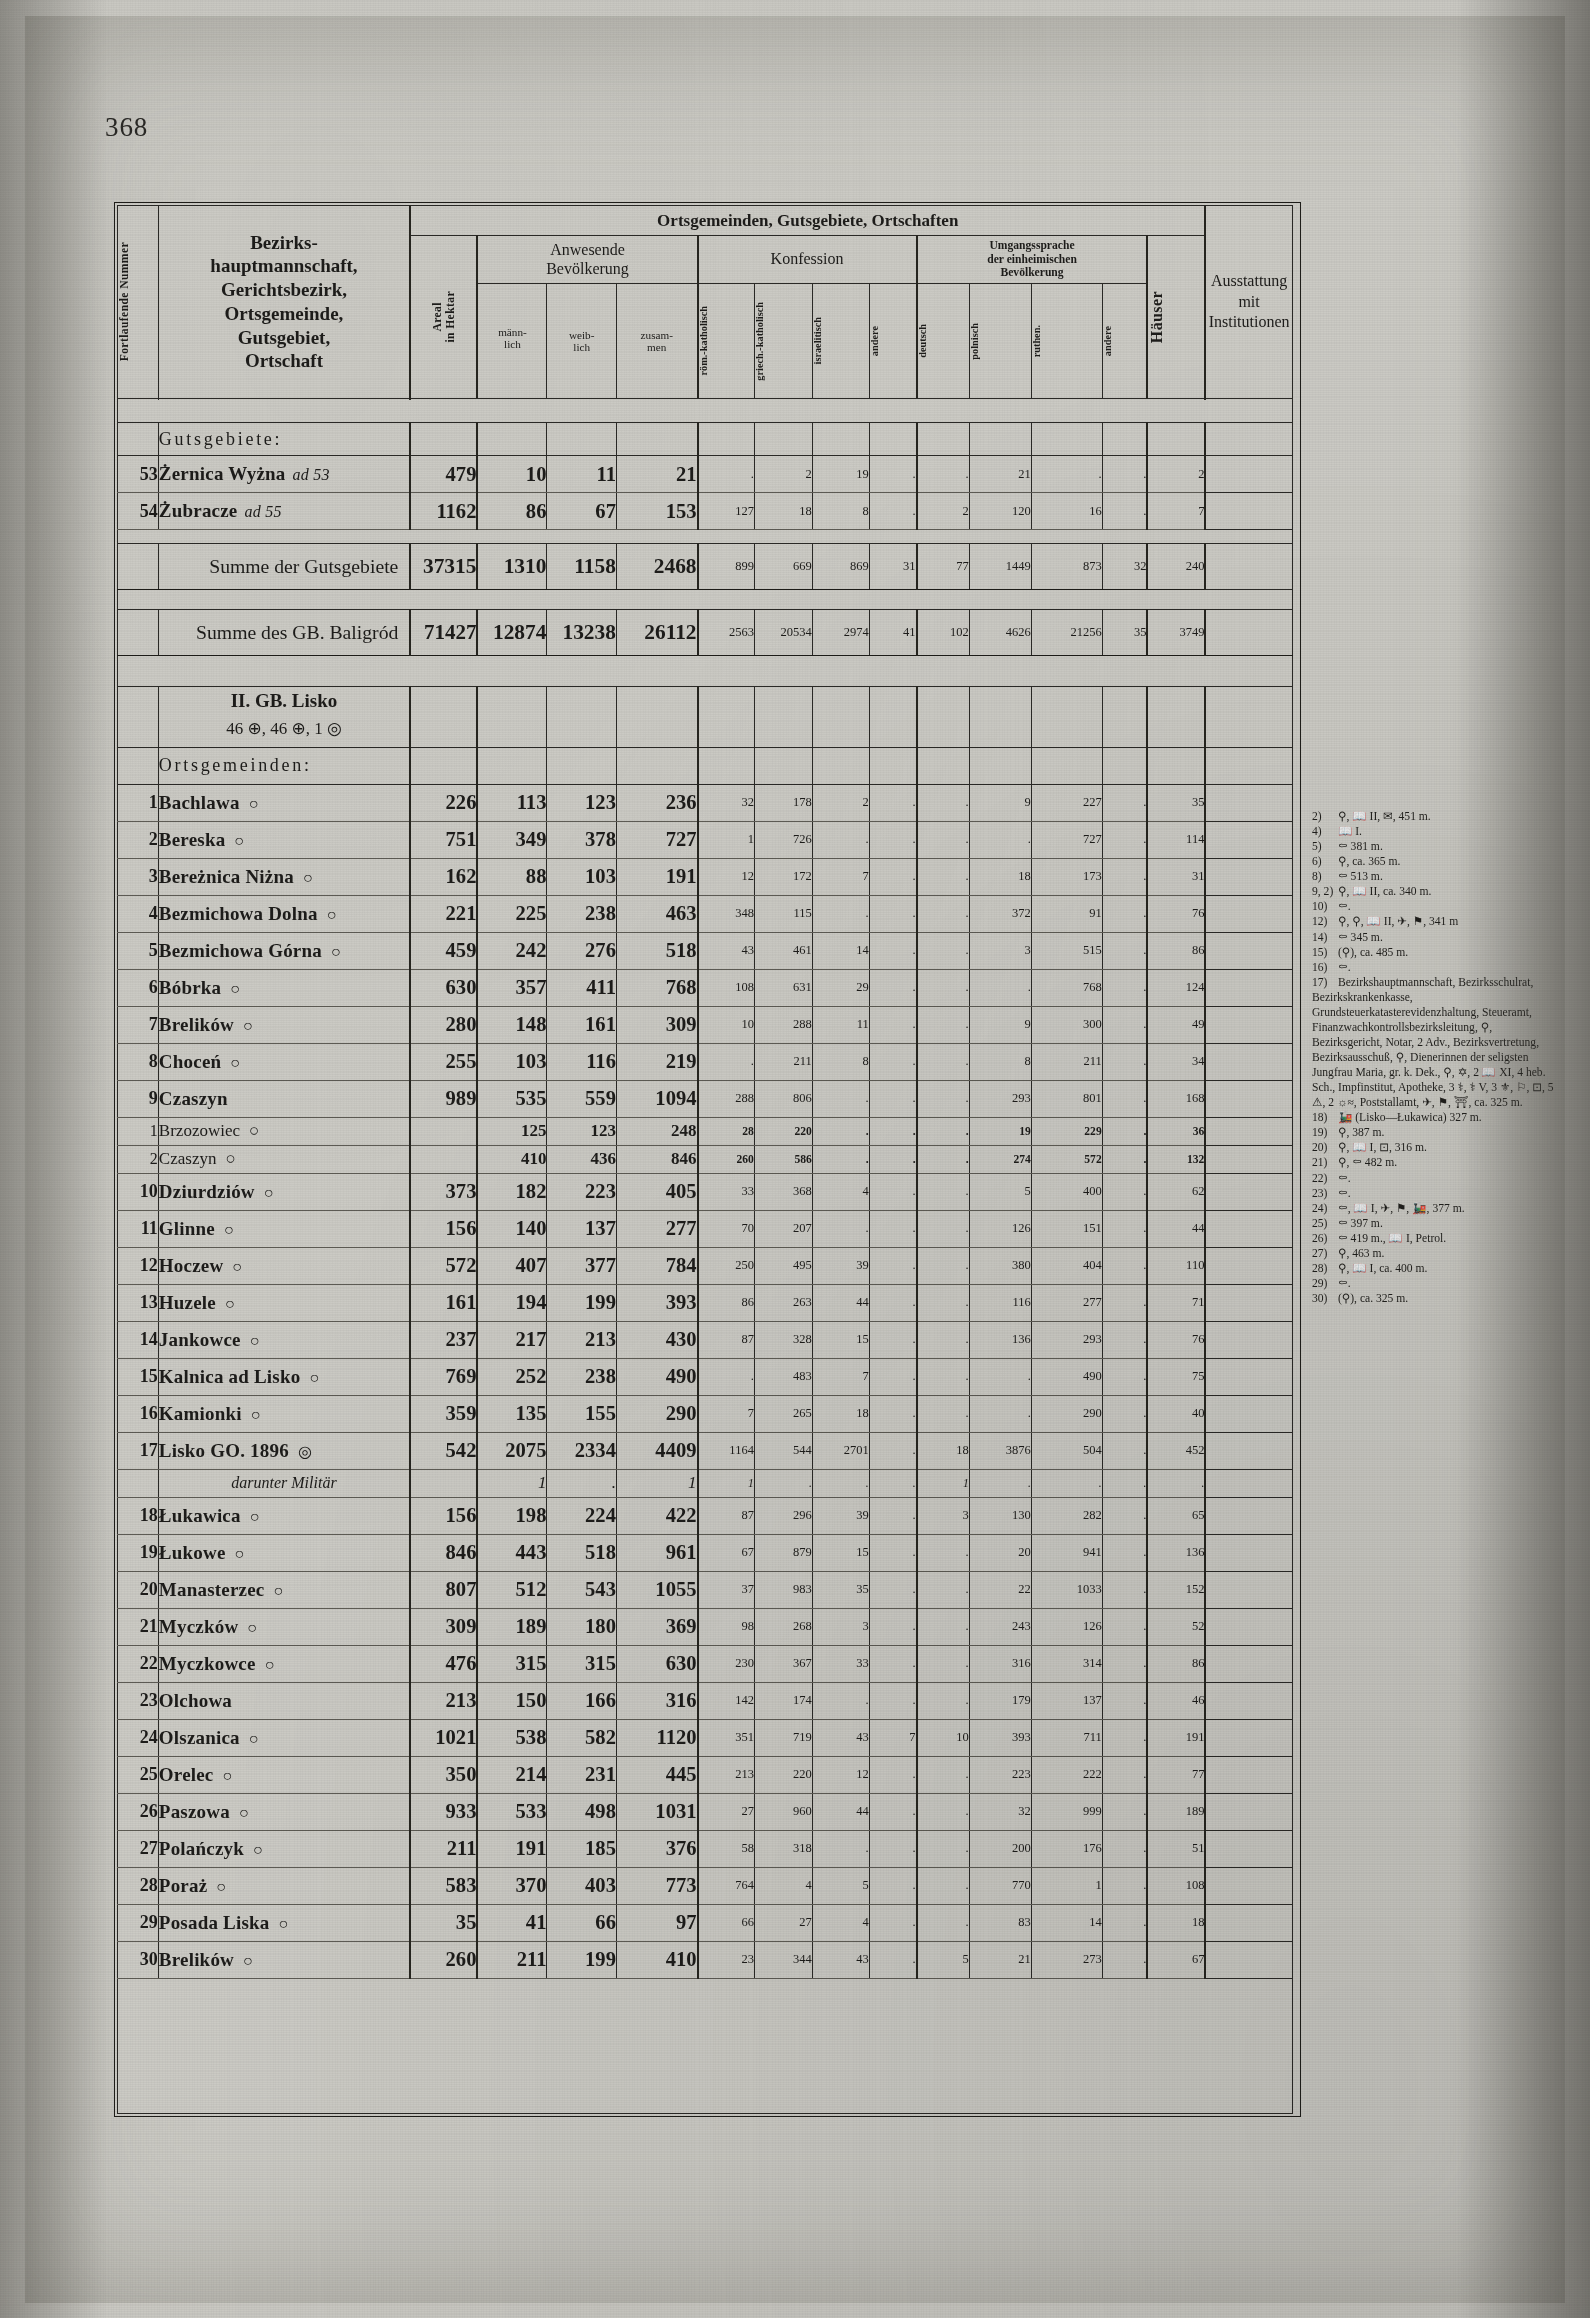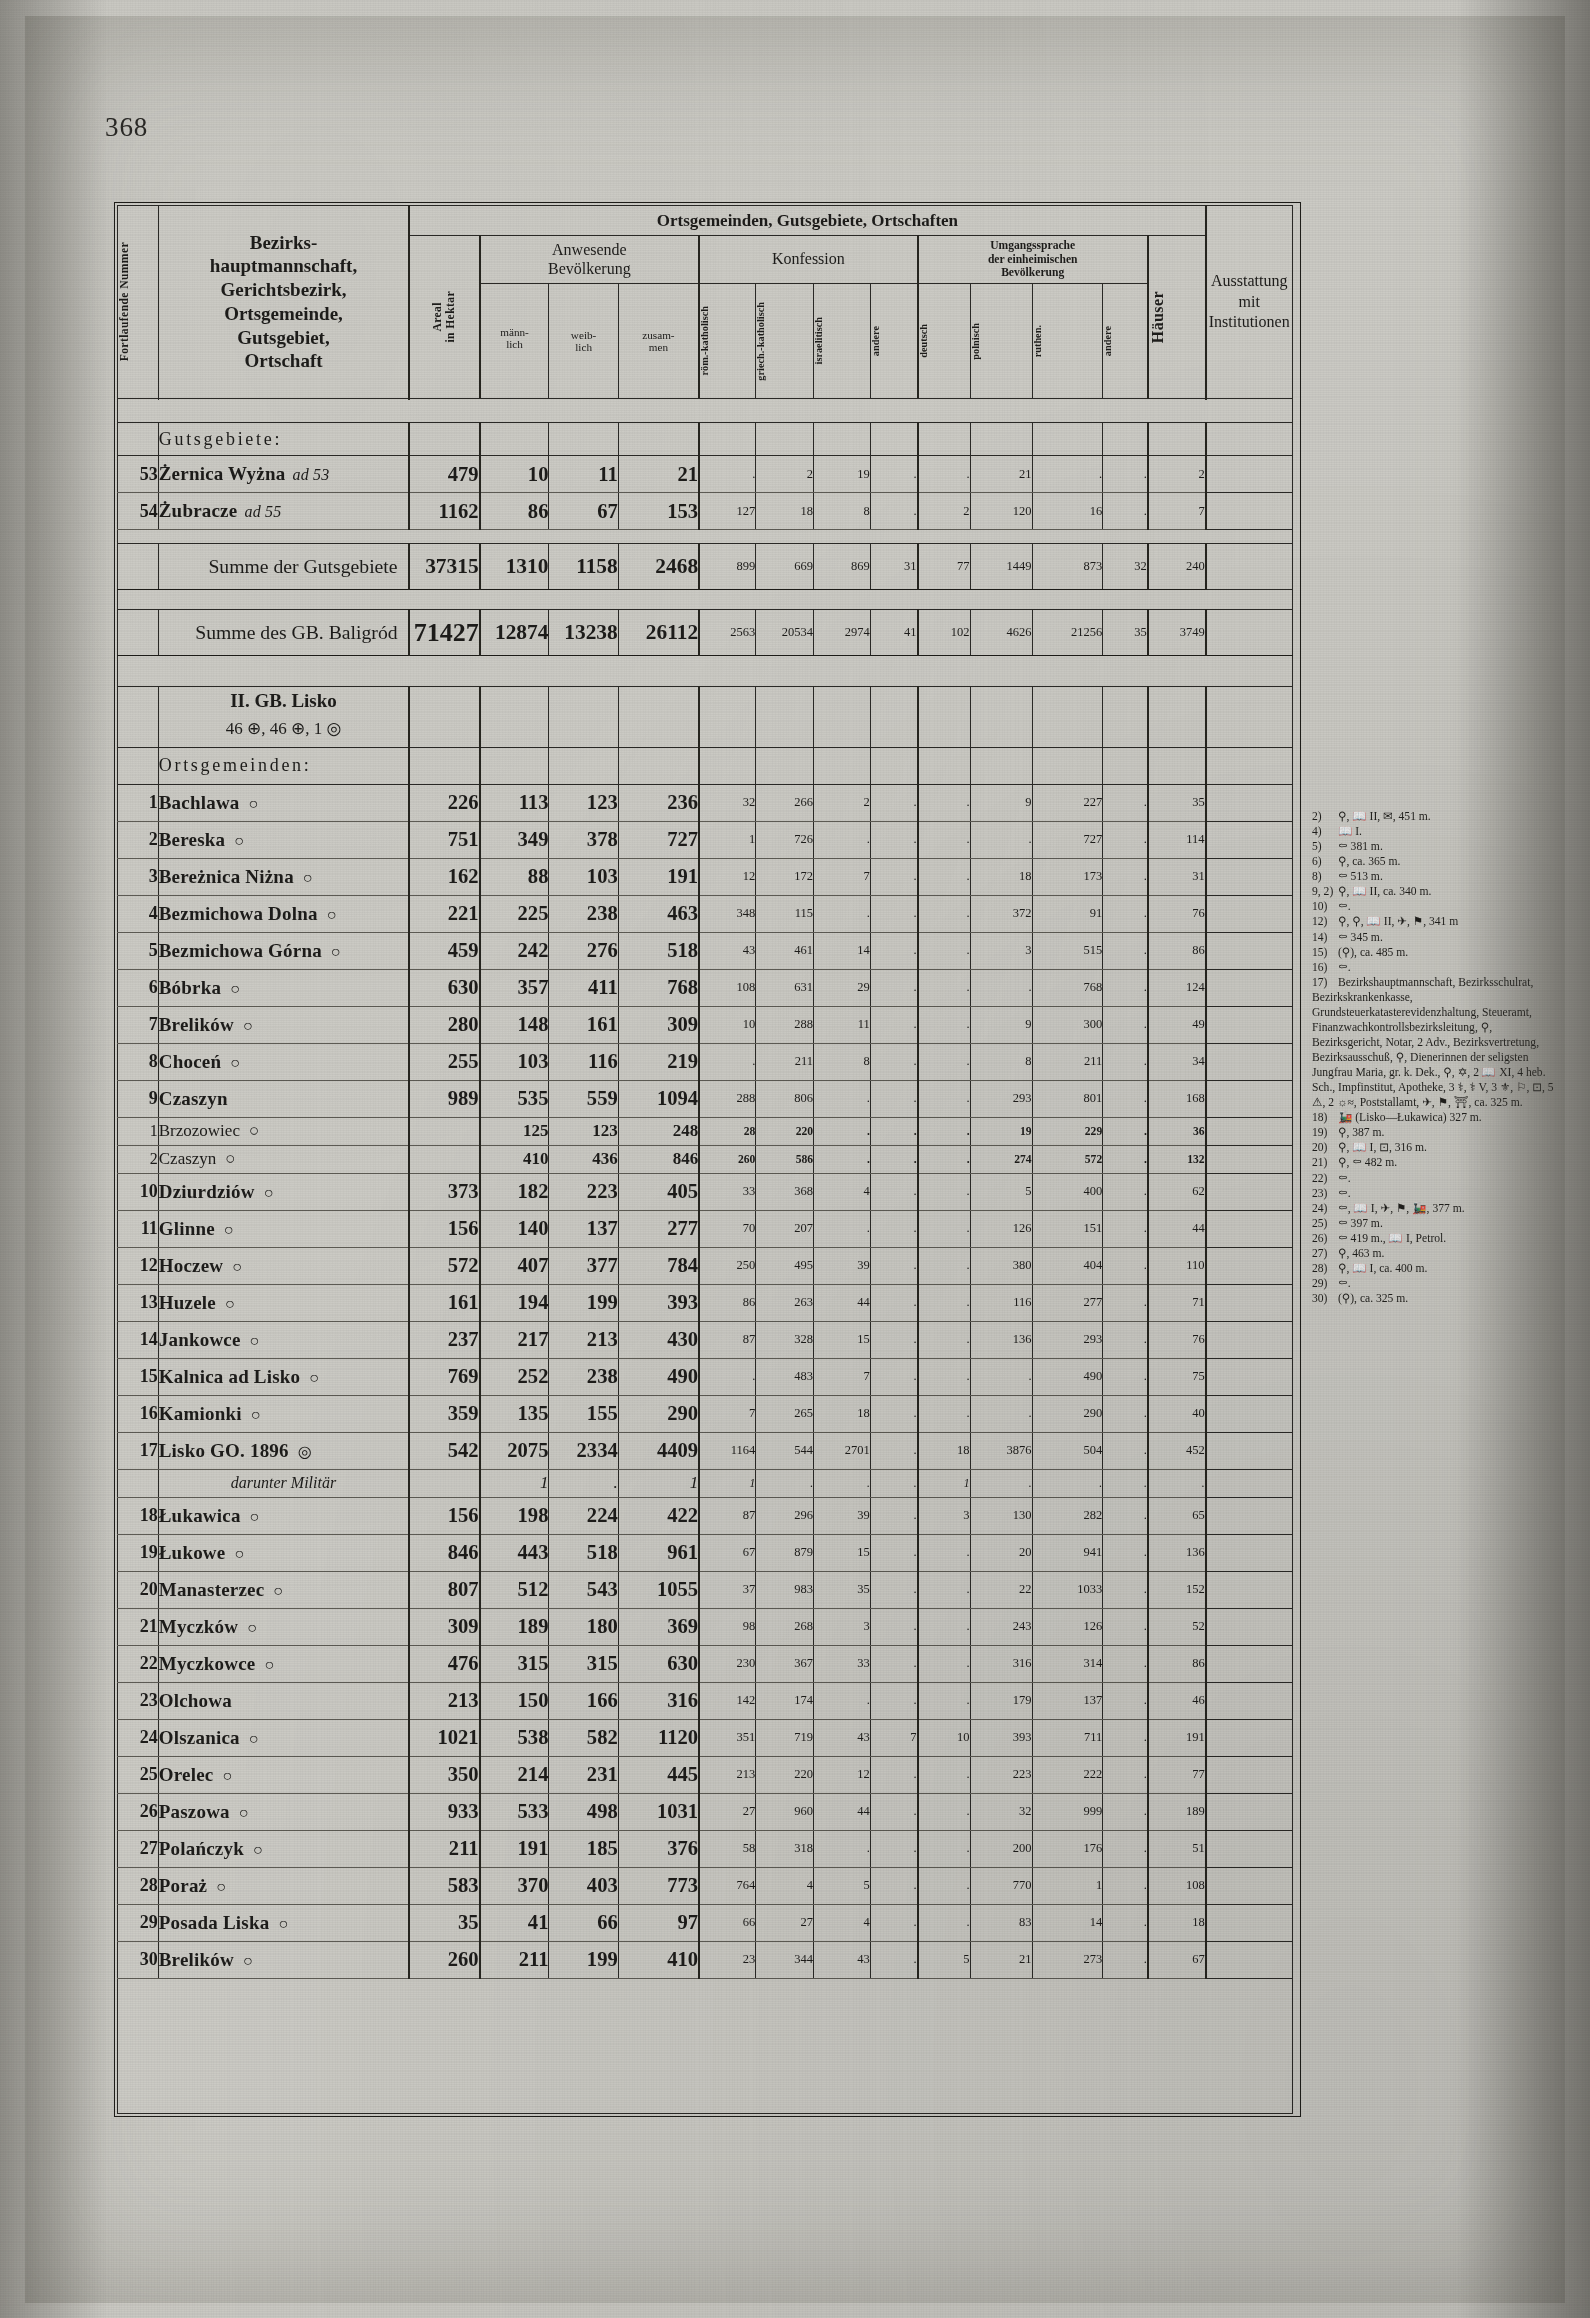--- a/index.html
+++ b/index.html
@@ -255,21 +255,21 @@
             <td class="bx numsm" style="border-bottom:1.8px solid #1d1c18;">32</td>
             <td class="bx numsm dbl-l" style="border-bottom:1.8px solid #1d1c18;">240</td>
             <td class="bx dbl-l" style="border-bottom: none;"></td>
           </tr>
           <tr>
             <td colspan="16" class="bx" style="height: 19.7px;"></td>
           </tr>
           <tr>
             <td class="bx idx" style="border-bottom:1.8px solid #1d1c18;height:45px;"></td>
             <td class="bx dbl-r summa" style="border-bottom: 1.8px solid rgb(29, 28, 24); text-align: right; padding-right: 10.7px; font-weight: normal;">Summe des GB. Baligród</td>
-            <td class="bx num" style="border-bottom:1.8px solid #1d1c18;font-size:26px;">71427</td>
+            <td class="bx num" style="border-bottom:1.8px solid #1d1c18;font-size:21px;">71427</td>
             <td class="bx num dbl-l" style="border-bottom:1.8px solid #1d1c18;font-size:21.4px;">12874</td>
             <td class="bx num" style="border-bottom:1.8px solid #1d1c18;font-size:21.4px;">13238</td>
             <td class="bx num" style="border-bottom:1.8px solid #1d1c18;font-size:21.4px;">26112</td>
             <td class="bx numsm dbl-l" style="border-bottom:1.8px solid #1d1c18;">2563</td>
             <td class="bx numsm" style="border-bottom:1.8px solid #1d1c18;">20534</td>
             <td class="bx numsm" style="border-bottom:1.8px solid #1d1c18;">2974</td>
             <td class="bx numsm" style="border-bottom:1.8px solid #1d1c18;">41</td>
             <td class="bx numsm dbl-l" style="border-bottom:1.8px solid #1d1c18;">102</td>
             <td class="bx numsm" style="border-bottom:1.8px solid #1d1c18;">4626</td>
             <td class="bx numsm" style="border-bottom:1.8px solid #1d1c18;">21256</td>
@@ -320,21 +320,21 @@
             <td class="bx dbl-l"></td>
           </tr>
           <tr>
             <td class="bx idx" style="border-bottom:0.9px solid #5d5b54;height:36px;">1</td>
             <td class="bx dbl-r nm" style="border-bottom: 0.9px solid rgb(93, 91, 84);"><span>Bachlawa</span><span class="circ" style="margin-left: 9px;">○</span></td>
             <td class="bx num" style="border-bottom:0.9px solid #5d5b54;">226</td>
             <td class="bx num dbl-l" style="border-bottom:0.9px solid #5d5b54;">113</td>
             <td class="bx num" style="border-bottom:0.9px solid #5d5b54;">123</td>
             <td class="bx num" style="border-bottom:0.9px solid #5d5b54;">236</td>
             <td class="bx numsm dbl-l" style="border-bottom:0.9px solid #5d5b54;">32</td>
-            <td class="bx numsm" style="border-bottom:0.9px solid #5d5b54;">266</td>
+            <td class="bx numsm" style="border-bottom:0.9px solid #5d5b54;">178</td>
             <td class="bx numsm" style="border-bottom:0.9px solid #5d5b54;">2</td>
             <td class="bx numsm" style="border-bottom:0.9px solid #5d5b54;">.</td>
             <td class="bx numsm dbl-l" style="border-bottom:0.9px solid #5d5b54;">.</td>
             <td class="bx numsm" style="border-bottom:0.9px solid #5d5b54;">9</td>
             <td class="bx numsm" style="border-bottom:0.9px solid #5d5b54;">227</td>
             <td class="bx numsm" style="border-bottom:0.9px solid #5d5b54;">.</td>
             <td class="bx numsm dbl-l" style="border-bottom:0.9px solid #5d5b54;">35</td>
             <td class="bx dbl-l" style="border-bottom: none;"></td>
           </tr>
           <tr>

